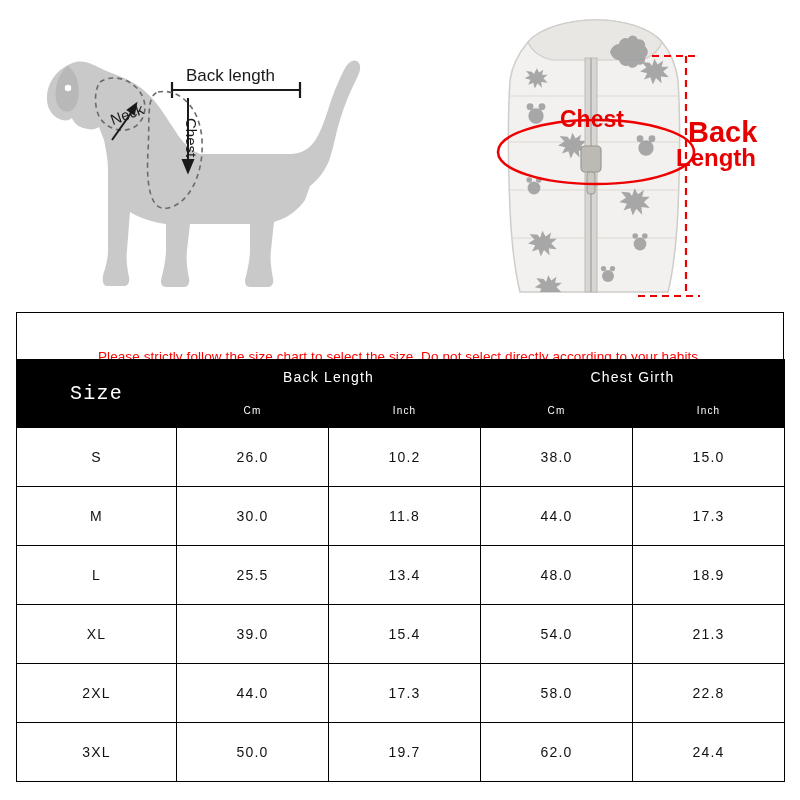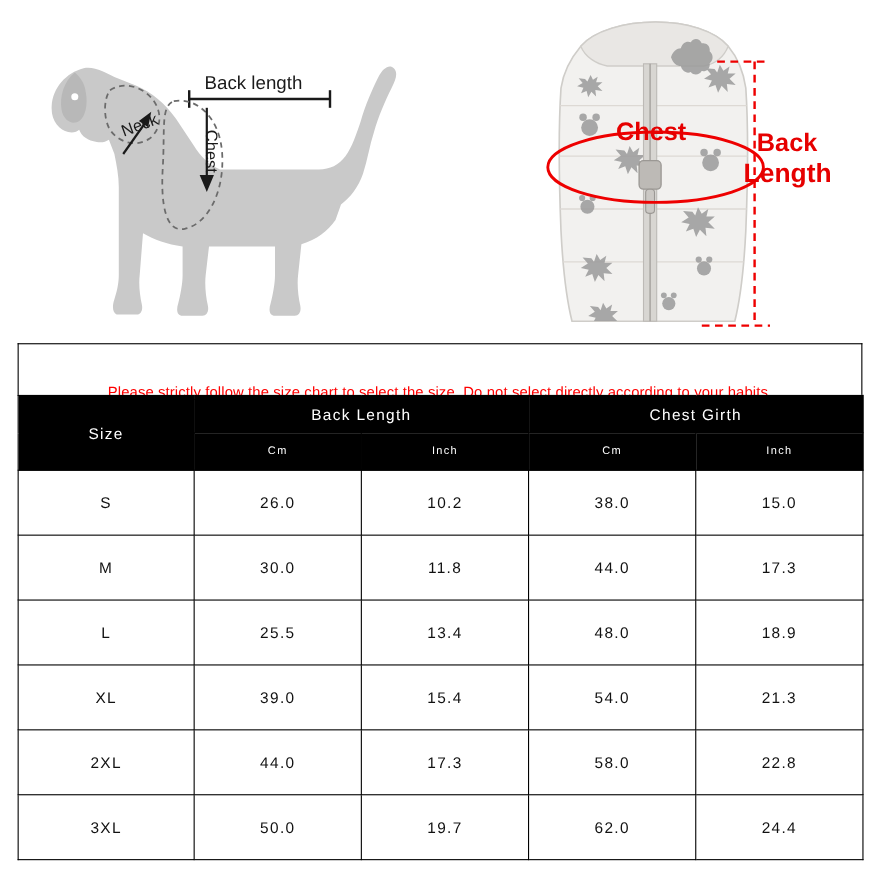--- a/index.html
+++ b/index.html
@@ -87,22 +87,23 @@
     font-size: 14px;
     letter-spacing: 1.2px;
     height: 34px;
   }
   thead th.sub {
     height: 34px;
     font-size: 10px;
     letter-spacing: 1.2px;
   }
   thead th.size-col {
-    font-size: 14px;
+    font-size: 20px;
     letter-spacing: 1.2px;
+    font-family: Liberation Mono, monospace;
   }
   tbody td {
     height: 59px;
     font-size: 14px;
     color: #111;
     letter-spacing: 1.2px;
     background: #ffffff;
   }
   .col-size { width: 160px; }
   .col-num  { width: 152px; }
@@ -276,21 +277,21 @@
         <ellipse cx="196" cy="152" rx="98" ry="32" fill="none" stroke="#ee0000" stroke-width="2.6"></ellipse>
 
         <g stroke="#ee0000" stroke-width="2.2" fill="none">
           <line x1="286" y1="56" x2="286" y2="296" stroke-dasharray="7,5"></line>
           <line x1="252" y1="56" x2="300" y2="56" stroke-dasharray="7,5"></line>
           <line x1="238" y1="296" x2="300" y2="296" stroke-dasharray="7,5"></line>
         </g>
       </svg>
 
       <span class="lbl lbl-red" style="left:160px; top:106px; font-size:23px;">Chest</span>
-      <span class="lbl lbl-red" style="left:288px; top:116px; font-size:23px;">Back</span>
+      <span class="lbl lbl-red" style="left:288px; top:116px; font-size:29px;">Back</span>
       <span class="lbl lbl-red" style="left:276px; top:144px; font-size:24px;">Length</span>
     </div>
   </div>
 
   <div class="notice">
     <span class="notice-text">Please strictly follow the size chart to select the size. Do not select directly according to your habits.</span>
   </div>
 
   <div class="tbl-wrap">
     <table class="size-table">

